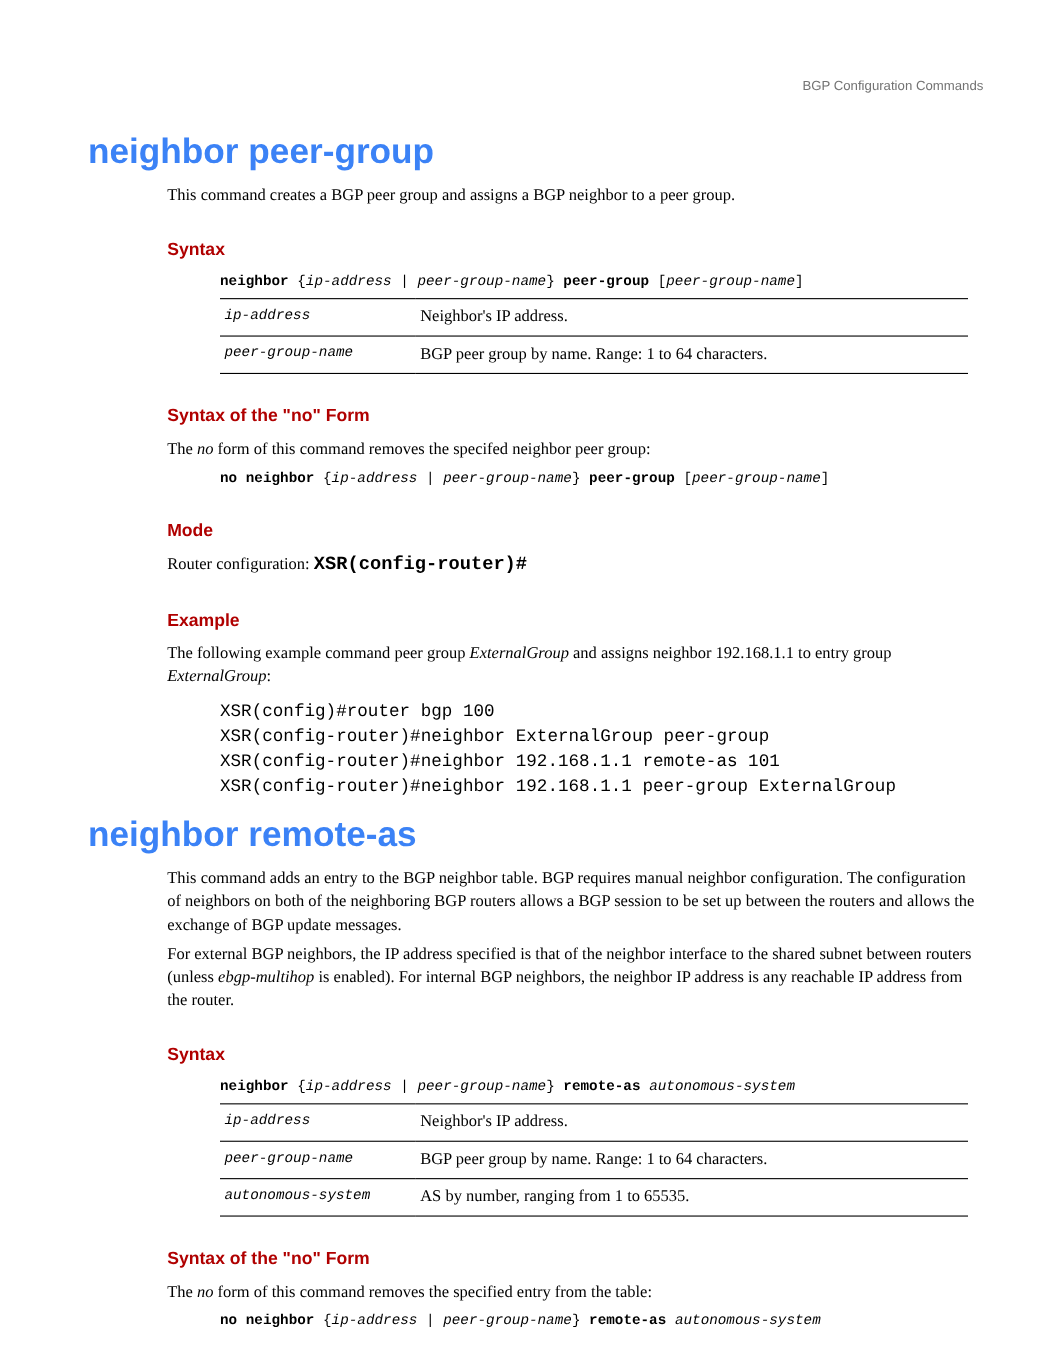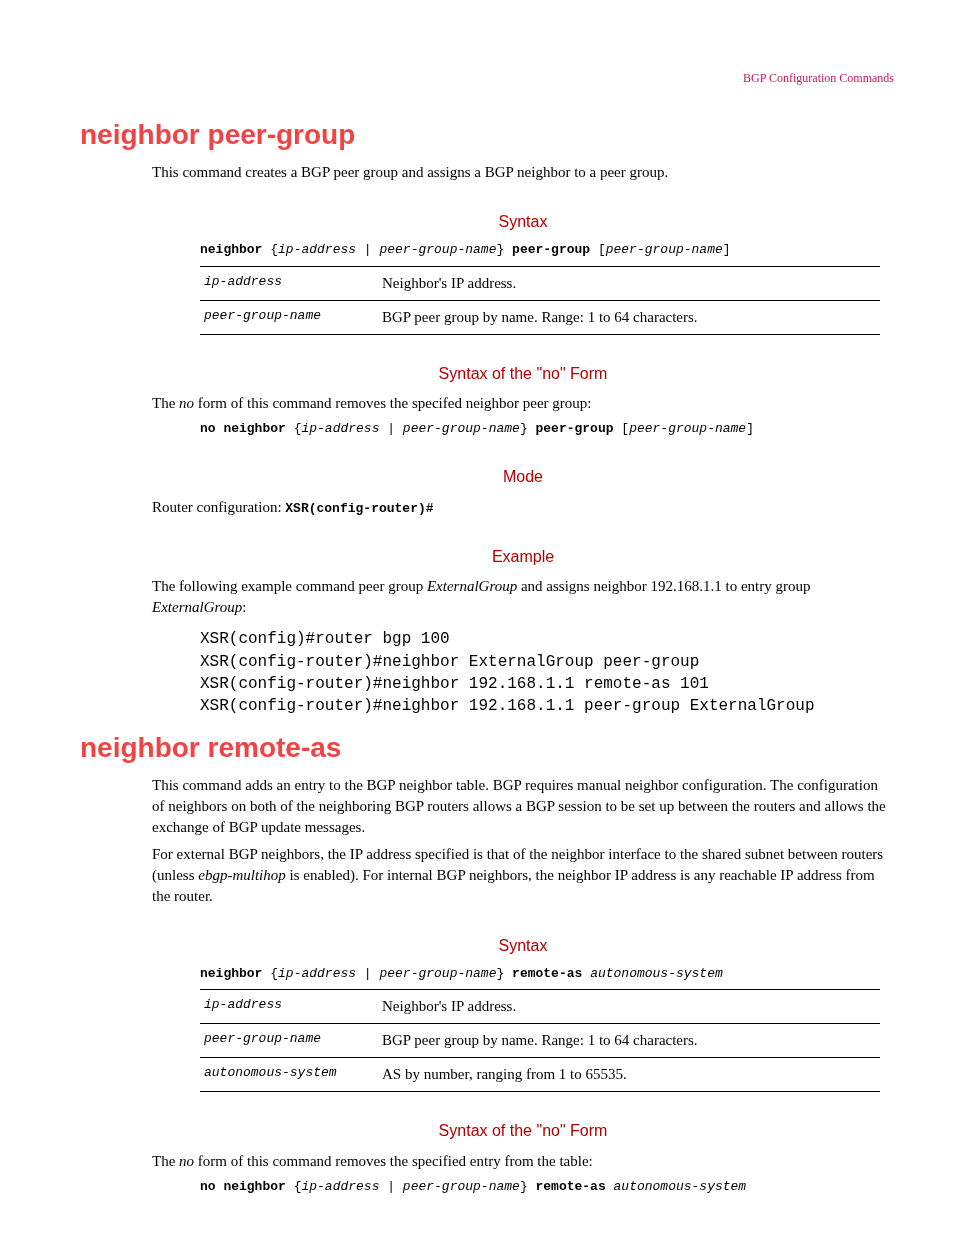--- a/index.html
+++ b/index.html
@@ -9,45 +9,44 @@
     color: #000;
     background: #fff;
     margin: 0;
     padding: 70px 60px 40px 80px;
     width: 954px;
     box-sizing: border-box;
   }
   .header-right {
     text-align: right;
     font-size: 12px;
-    font-family: Liberation Serif, serif;
-    color: #be185d;
+    font-family: Liberation Sans, sans-serif;
+    color: #737373;
     margin-bottom: 28px;
   }
   h1 {
     font-family: Arial, Helvetica, sans-serif;
     font-weight: bold;
-    font-size: 28px;
-    color: #ef4444;
+    font-size: 32px;
+    color: #3b82f6;
     margin: 0 0 8px 0;
   }
   h2 {
     font-family: Arial, Helvetica, sans-serif;
-    font-weight: normal;
+    font-weight: bold;
     font-size: 16px;
     color: #b00000;
     margin: 28px 0 8px 72px;
-    text-align: center;
   }
   .body-text {
     margin: 6px 0 6px 72px;
   }
   .code {
     font-family: 'Courier New', Courier, monospace;
-    font-size: 13px;
+    font-size: 17px;
   }
   .code-bold { font-weight: bold; }
   .code-italic { font-style: italic; }
   .italic { font-style: italic; }
   .param-table {
     margin: 6px 0 6px 120px;
     border-collapse: collapse;
     width: 680px;
   }
   .param-table td {

